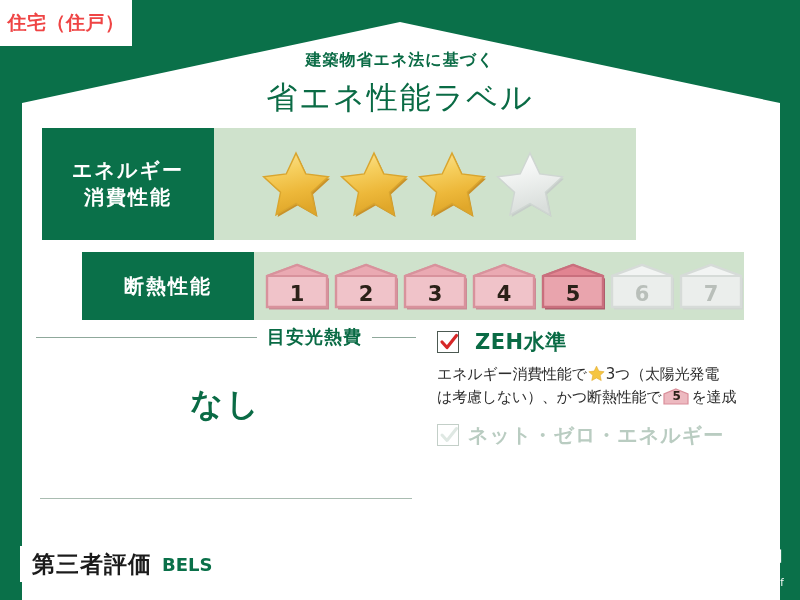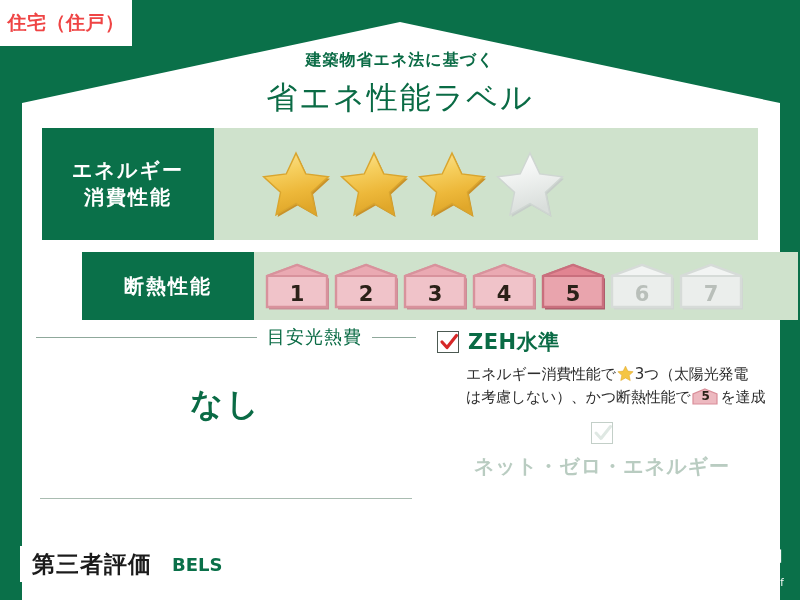--- a/index.html
+++ b/index.html
@@ -66,21 +66,21 @@
   .title-main {
     font-size: 31px;
     font-weight: normal;
     letter-spacing: 2px;
   }
 
   
   .perf-row {
     position: absolute;
     left: 42px;
-    width: 716px;
+    width: 594px;
     display: flex;
     align-items: stretch;
   }
   #row-energy { top: 128px; height: 112px; }
   #row-insulation { top: 252px; height: 68px; margin-left: 40px; }
 
   .perf-label {
     background: #0a7049;
     color: #ffffff;
     font-weight: bold;
@@ -148,21 +148,21 @@
     color: #0a6b45;
   }
   .cost-head .rule {
     flex: 1 1 auto;
     height: 1px;
     background: #8fa89b;
   }
   .cost-head .rule.short { flex: 0 0 44px; }
   .cost-head-text {
     font-size: 18px;
-    font-weight: normal;
+    font-weight: bold;
     letter-spacing: 1px;
     white-space: nowrap;
   }
   .cost-value {
     margin-top: 34px;
     text-align: center;
     font-size: 32px;
     font-weight: bold;
     color: #0a6b45;
     letter-spacing: 3px;
@@ -178,21 +178,21 @@
   
   .zeh-panel {
     position: absolute;
     left: 437px;
     top: 328px;
     width: 330px;
   }
   .zeh-head {
     display: flex;
     align-items: center;
-    gap: 9px;
+    gap: 16px;
   }
   .checkbox {
     width: 22px; height: 22px;
     flex: 0 0 22px;
     border: 1.5px solid #4c5a52;
     background: #ffffff;
     position: relative;
     box-sizing: border-box;
   }
   .checkbox svg { position: absolute; left: 1px; top: 0px; }
@@ -202,21 +202,20 @@
     font-weight: bold;
     color: #0a6b45;
     letter-spacing: 0.5px;
   }
   .zeh-desc {
     margin-top: 7px;
     font-size: 15px;
     line-height: 1.55;
     color: #2d2d2d;
     letter-spacing: -0.2px;
-    margin-left: 29px;
   }
   .inline-star { vertical-align: -3px; margin: 0 1px; }
   .inline-chip {
     display: inline-block;
     vertical-align: -3px;
     position: relative;
     width: 26px; height: 17px;
     margin: 0 2px;
   }
   .inline-chip .chip-num {
@@ -225,21 +224,20 @@
     text-align: center;
     font-size: 12px;
     font-weight: bold;
     color: #2b2118;
   }
   .zeh-netzero {
     margin-top: 12px;
     display: flex;
     align-items: center;
     gap: 9px;
-    flex-direction: column;
   }
   .zeh-netzero-text {
     font-size: 20px;
     font-weight: bold;
     color: #b9ccc1;
     letter-spacing: 1px;
   }
 
   
   .footer {
@@ -250,21 +248,21 @@
   }
   .bels-badge {
     position: absolute;
     left: 20px;
     top: 8px;
     height: 36px;
     background: #ffffff;
     display: flex;
     align-items: center;
     padding: 0 12px;
-    gap: 20px;
+    gap: 10px;
     box-sizing: border-box;
   }
   .bels-jp {
     font-size: 23px;
     font-weight: bold;
     color: #1b1b1b;
     letter-spacing: 1px;
   }
   .bels-en {
     font-size: 18px;

